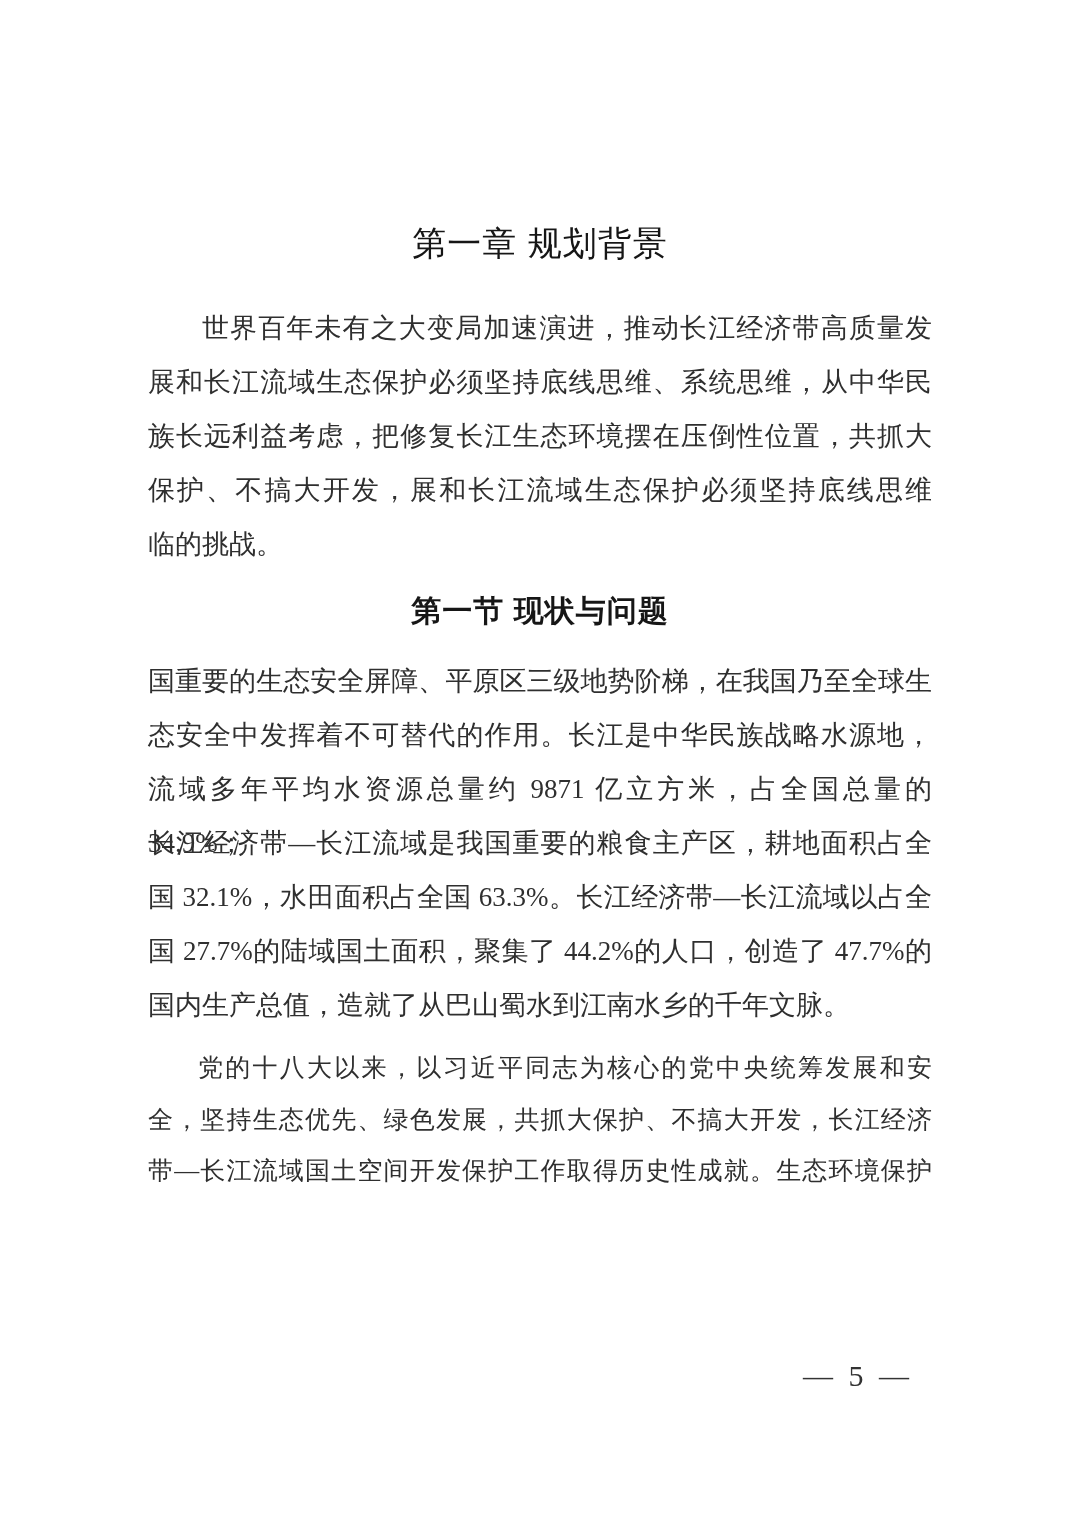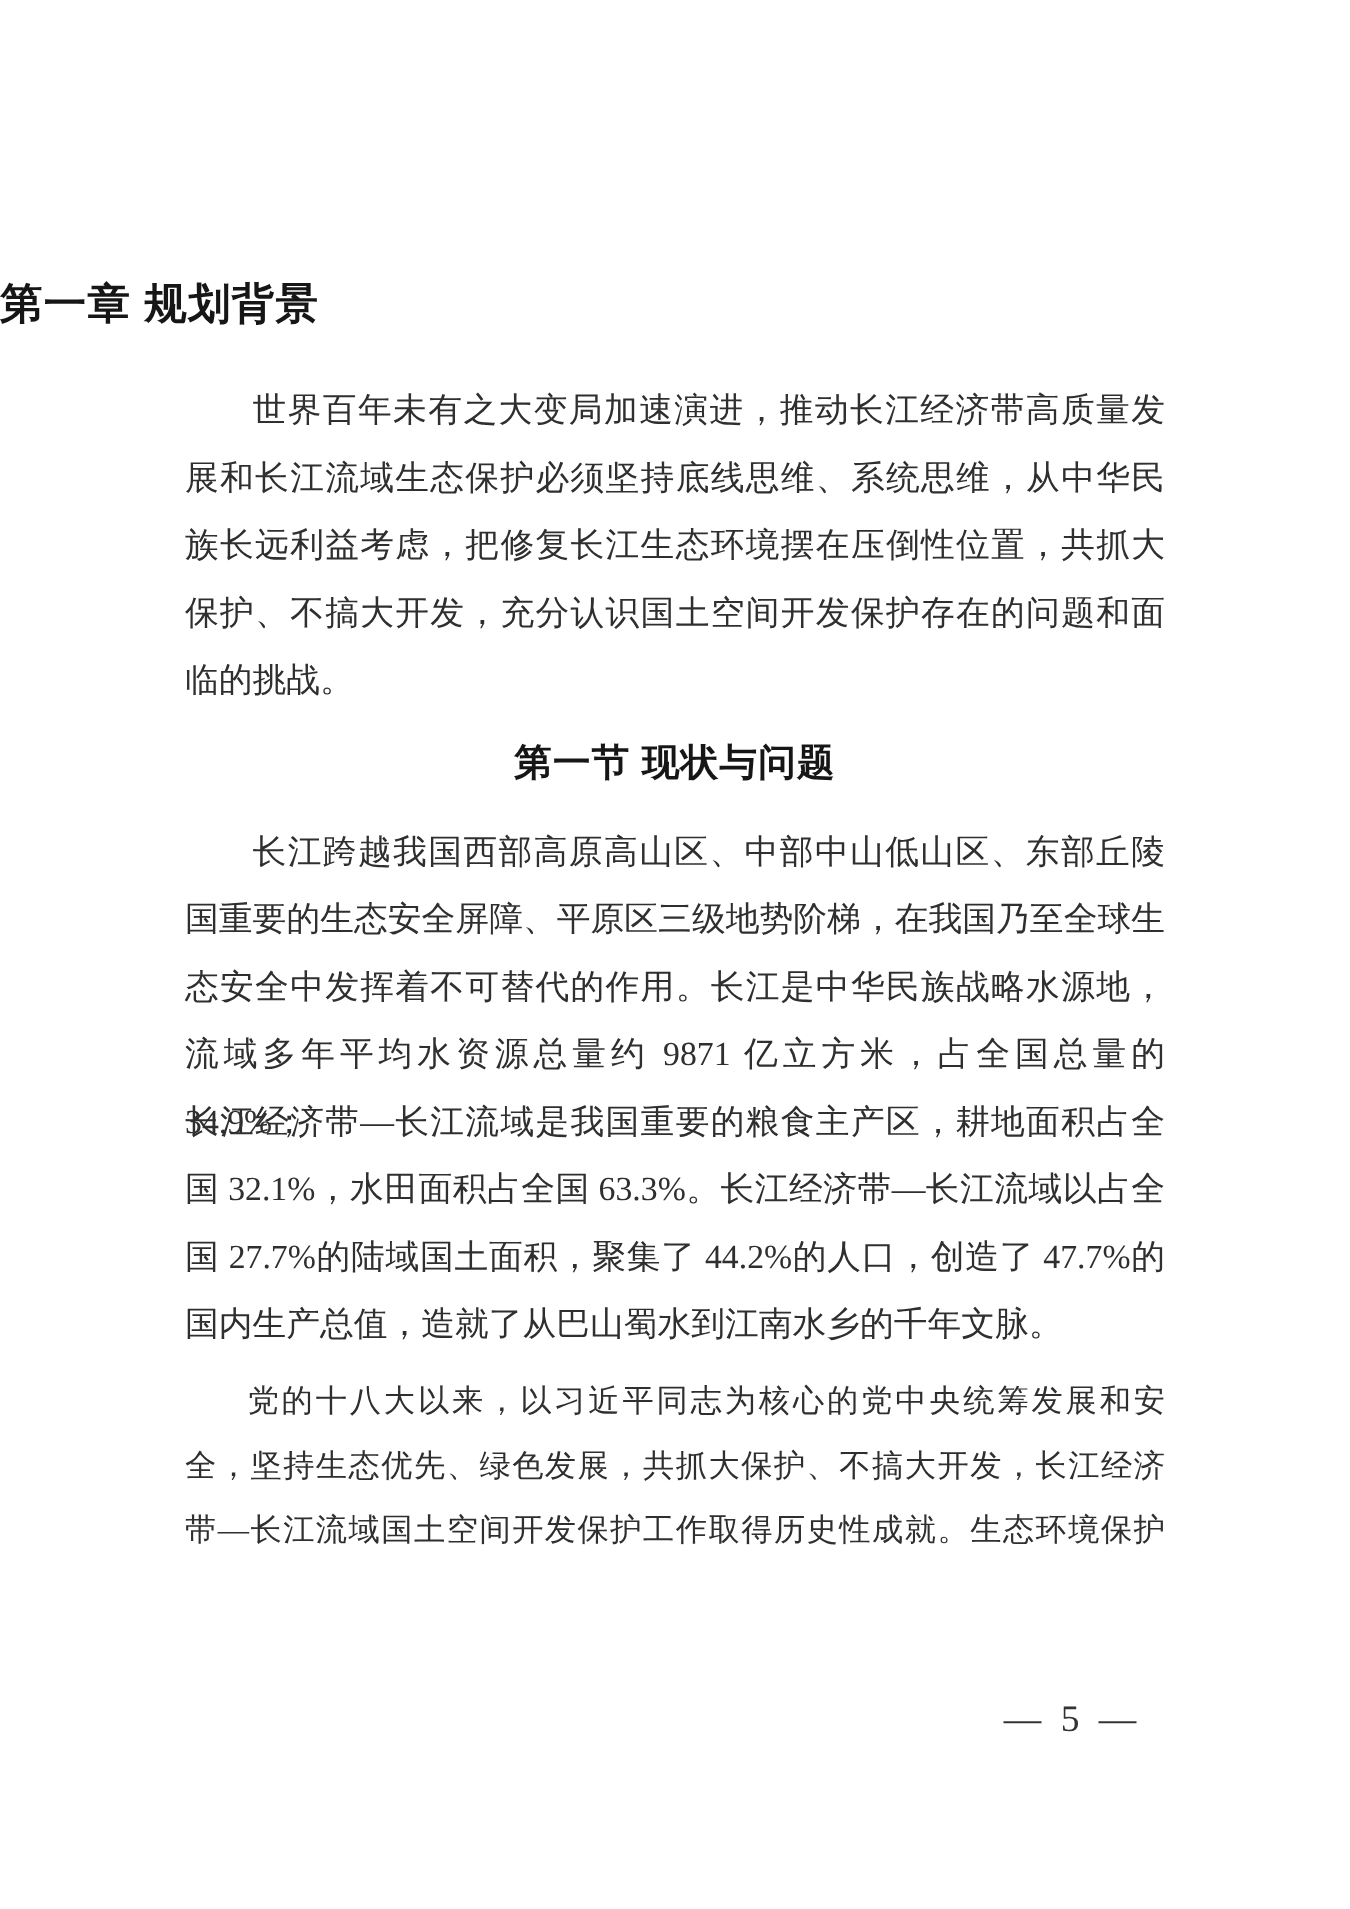--- a/index.html
+++ b/index.html
@@ -13,22 +13,23 @@
     height: 1527px;
     margin: 0 auto;
     background: #ffffff;
     overflow: hidden;
     font-family: "Liberation Serif", "DejaVu Serif", serif;
     color: #2f2f2f;
   }
   .chapter-title {
     margin: 0;
     padding-top: 221px;
+    text-align: center;
     font-family: "Liberation Sans", "DejaVu Sans", sans-serif;
-    font-weight: 700;
+    font-weight: 400;
     font-size: 34px;
     line-height: 44px;
     letter-spacing: 1px;
     color: #161616;
   }
   .section-title {
     margin: 18px 0 0 0;
     text-align: center;
     font-family: "Liberation Sans", "DejaVu Sans", sans-serif;
     font-weight: 700;
@@ -76,28 +77,27 @@
 </head>
 <body>
 
 <div class="page">
   <h1 class="chapter-title">第一章 规划背景</h1>
 
   <div class="para" id="para-0">
       <div class="line first">世界百年未有之大变局加速演进，推动长江经济带高质量发</div>
       <div class="line">展和长江流域生态保护必须坚持底线思维、系统思维，从中华民</div>
       <div class="line">族长远利益考虑，把修复长江生态环境摆在压倒性位置，共抓大</div>
-      <div class="line">保护、不搞大开发，充分认识国土空间开发保护存在的问题和面</div>
+      <div class="line">保护、不搞大开发，展和长江流域生态保护必须坚持底线思维</div>
       <div class="line last">临的挑战。</div>
     </div>
 
   <h2 class="section-title">第一节 现状与问题</h2>
 
   <div class="para" id="para-1">
-      <div class="line first">长江跨越我国西部高原高山区、中部中山低山区、东部丘陵</div>
       <div class="line">国重要的生态安全屏障、平原区三级地势阶梯，在我国乃至全球生</div>
       <div class="line">态安全中发挥着不可替代的作用。长江是中华民族战略水源地，</div>
       <div class="line">流域多年平均水资源总量约 9871 亿立方米，占全国总量的 34.9%；</div>
       <div class="line">长江经济带—长江流域是我国重要的粮食主产区，耕地面积占全</div>
       <div class="line">国 32.1%，水田面积占全国 63.3%。长江经济带—长江流域以占全</div>
       <div class="line">国 27.7%的陆域国土面积，聚集了 44.2%的人口，创造了 47.7%的</div>
       <div class="line last">国内生产总值，造就了从巴山蜀水到江南水乡的千年文脉。</div>
     </div>
 
   <div class="para para-tight" id="para-2">

